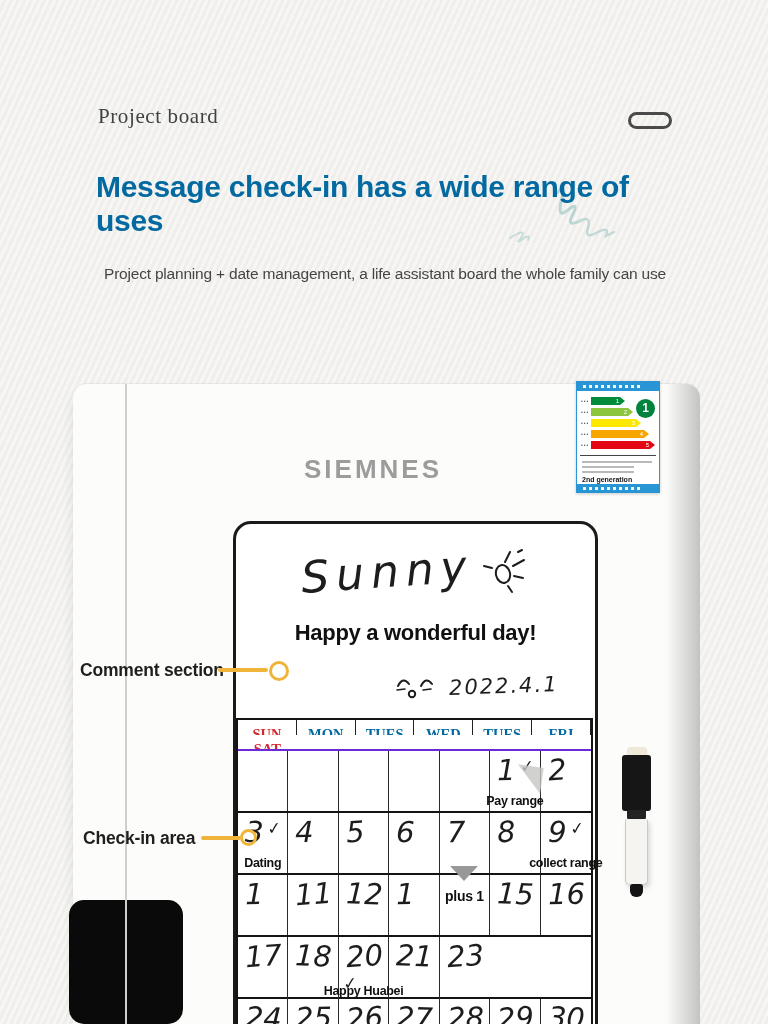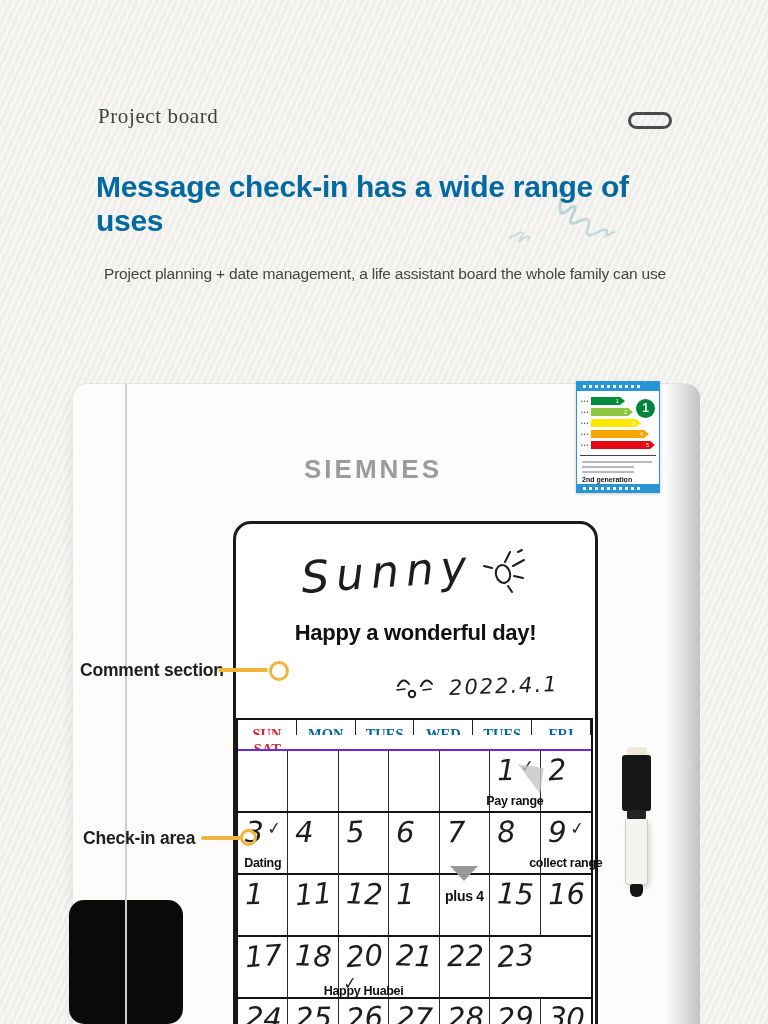--- a/index.html
+++ b/index.html
@@ -213,31 +213,30 @@
           <div class="cal-cell"><span class="hand day r2">7</span></div>
           <div class="cal-cell"><span class="hand day r0">8</span></div>
           <div class="cal-cell"><span class="hand day r1">9</span><span class="hand check">✓</span><div class="note">collect range</div></div>
         </div>
         <div class="cal-row">
           <div class="cal-cell"><span class="hand day r2">1</span></div>
           <div class="cal-cell"><span class="hand day r0">11</span></div>
           <div class="cal-cell"><span class="hand day r1">12</span></div>
           <div class="cal-cell"><span class="hand day r2">1</span></div>
           <div class="cal-cell">
-            <div class="note note-mid">plus 4</div>
+            <div class="note note-mid">plus 1</div>
           </div>
           <div class="cal-cell"><span class="hand day r1">15</span></div>
           <div class="cal-cell"><span class="hand day r2">16</span></div>
         </div>
         <div class="cal-row">
           <div class="cal-cell"><span class="hand day r0">17</span></div>
           <div class="cal-cell"><span class="hand day r1">18</span></div>
           <div class="cal-cell"><span class="hand day r0">20</span><span class="hand check">✓</span><div class="note">Happy Huabei</div></div>
           <div class="cal-cell"><span class="hand day r1">21</span></div>
-          <div class="cal-cell"><span class="hand day r2">22</span></div>
           <div class="cal-cell"><span class="hand day r0">23</span></div>
         </div>
         <div class="cal-row">
           <div class="cal-cell"><span class="hand day r1">24</span></div>
           <div class="cal-cell"><span class="hand day r2">25</span></div>
           <div class="cal-cell"><span class="hand day r0">26</span></div>
           <div class="cal-cell"><span class="hand day r1">27</span></div>
           <div class="cal-cell"><span class="hand day r2">28</span></div>
           <div class="cal-cell"><span class="hand day r0">29</span></div>
           <div class="cal-cell"><span class="hand day r1">30</span></div>

